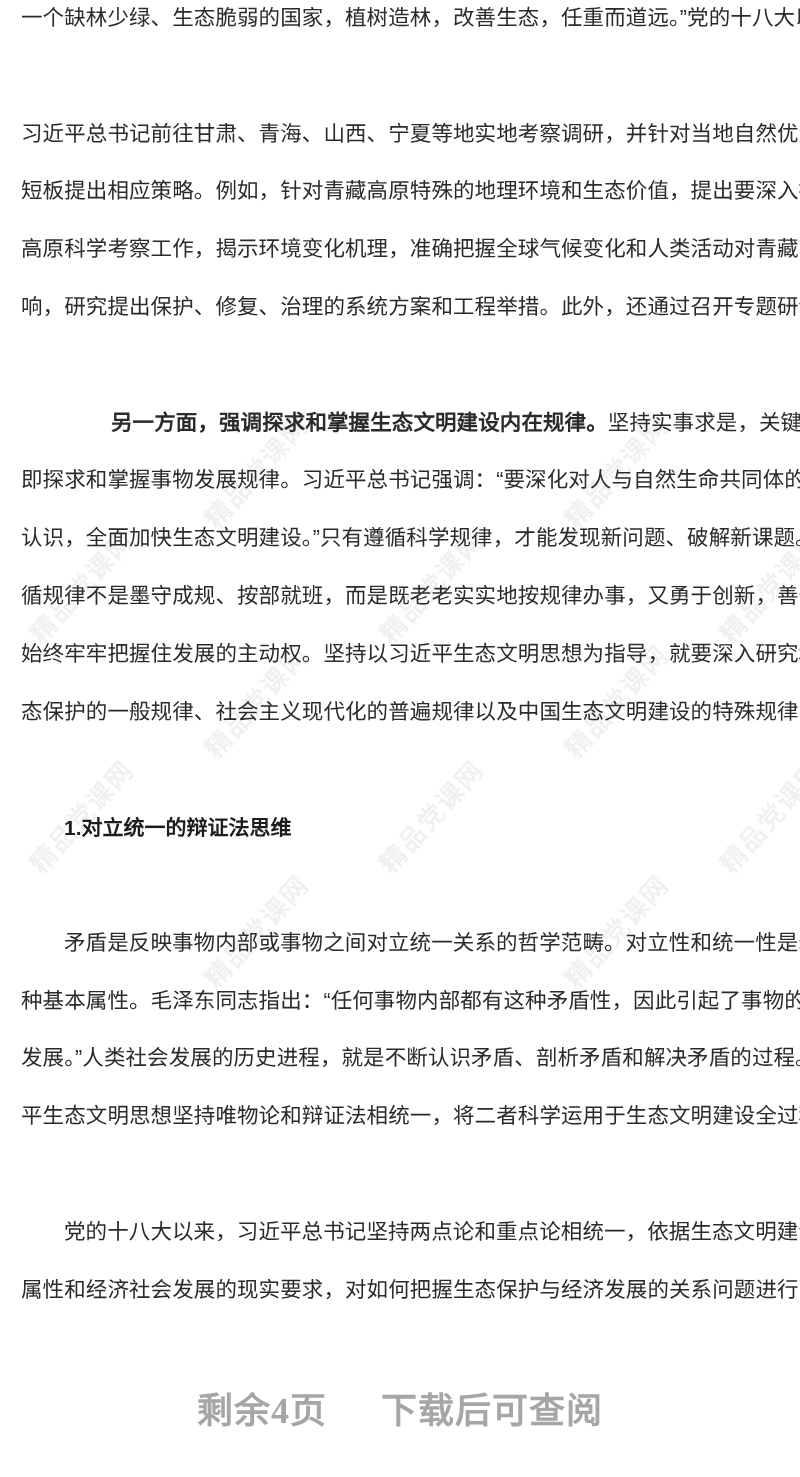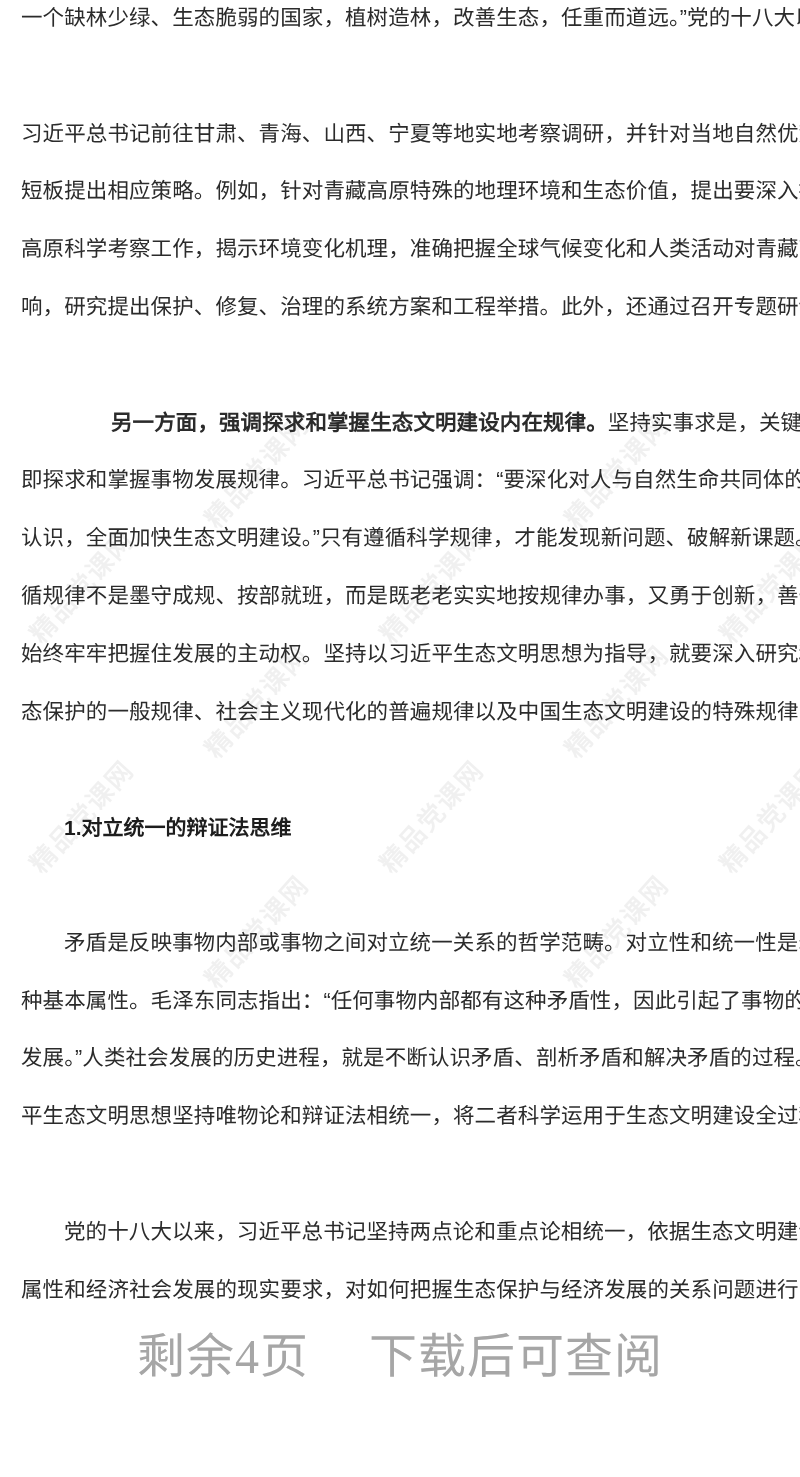--- a/index.html
+++ b/index.html
@@ -83,26 +83,26 @@
   
   #line-0 {
     margin-top: -10px;
   }
 
   
   #footer-banner {
     position: absolute;
     left: 0;
     right: 0;
-    top: 1317px;
+    top: 1381px;
     z-index: 3;
     text-align: center;
     color: #a6a6a6;
-    font-size: 48px;
-    font-weight: 400;
+    font-size: 36px;
+    font-weight: 700;
     letter-spacing: 1px;
     font-family: "Liberation Serif", "DejaVu Serif", serif;
   }
   #footer-banner .footer-gap {
     display: inline-block;
     width: 34px;
   }
 </style>
 </head>
 <body>

